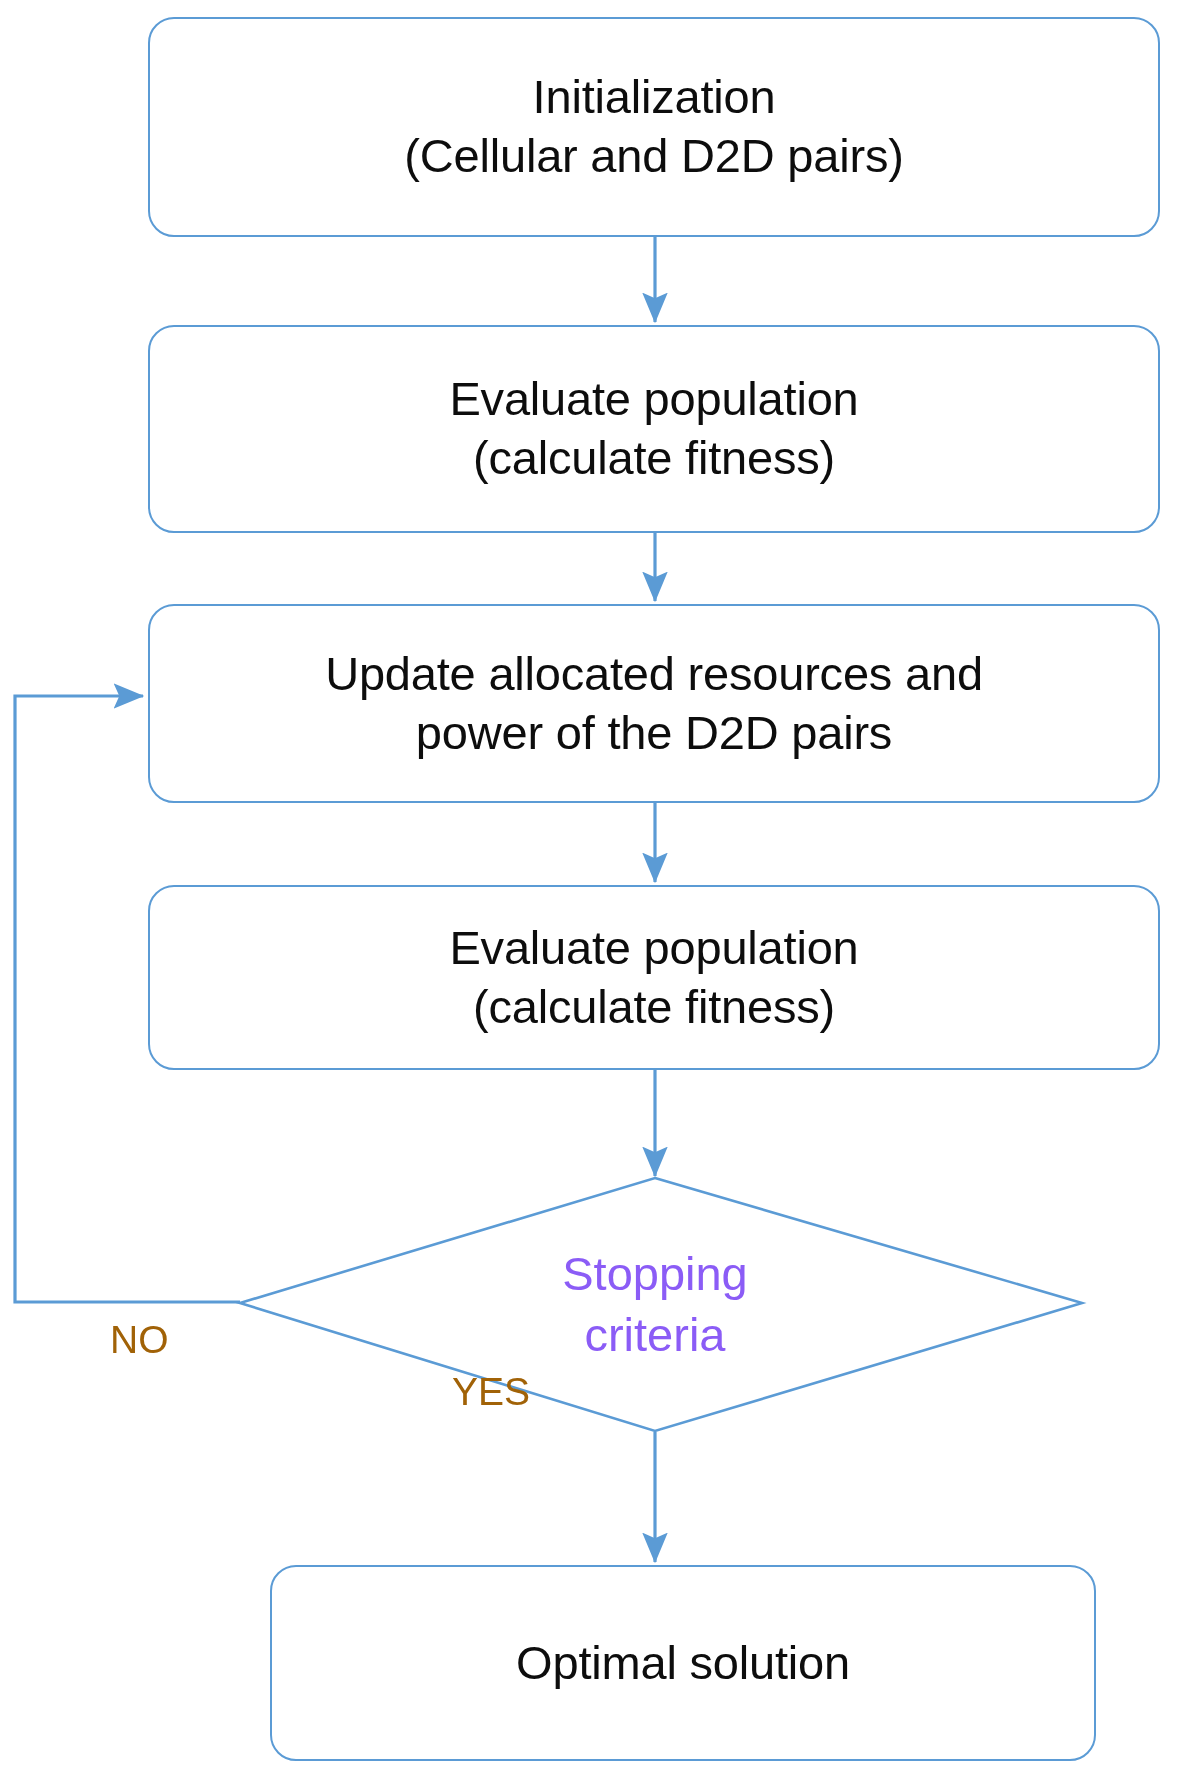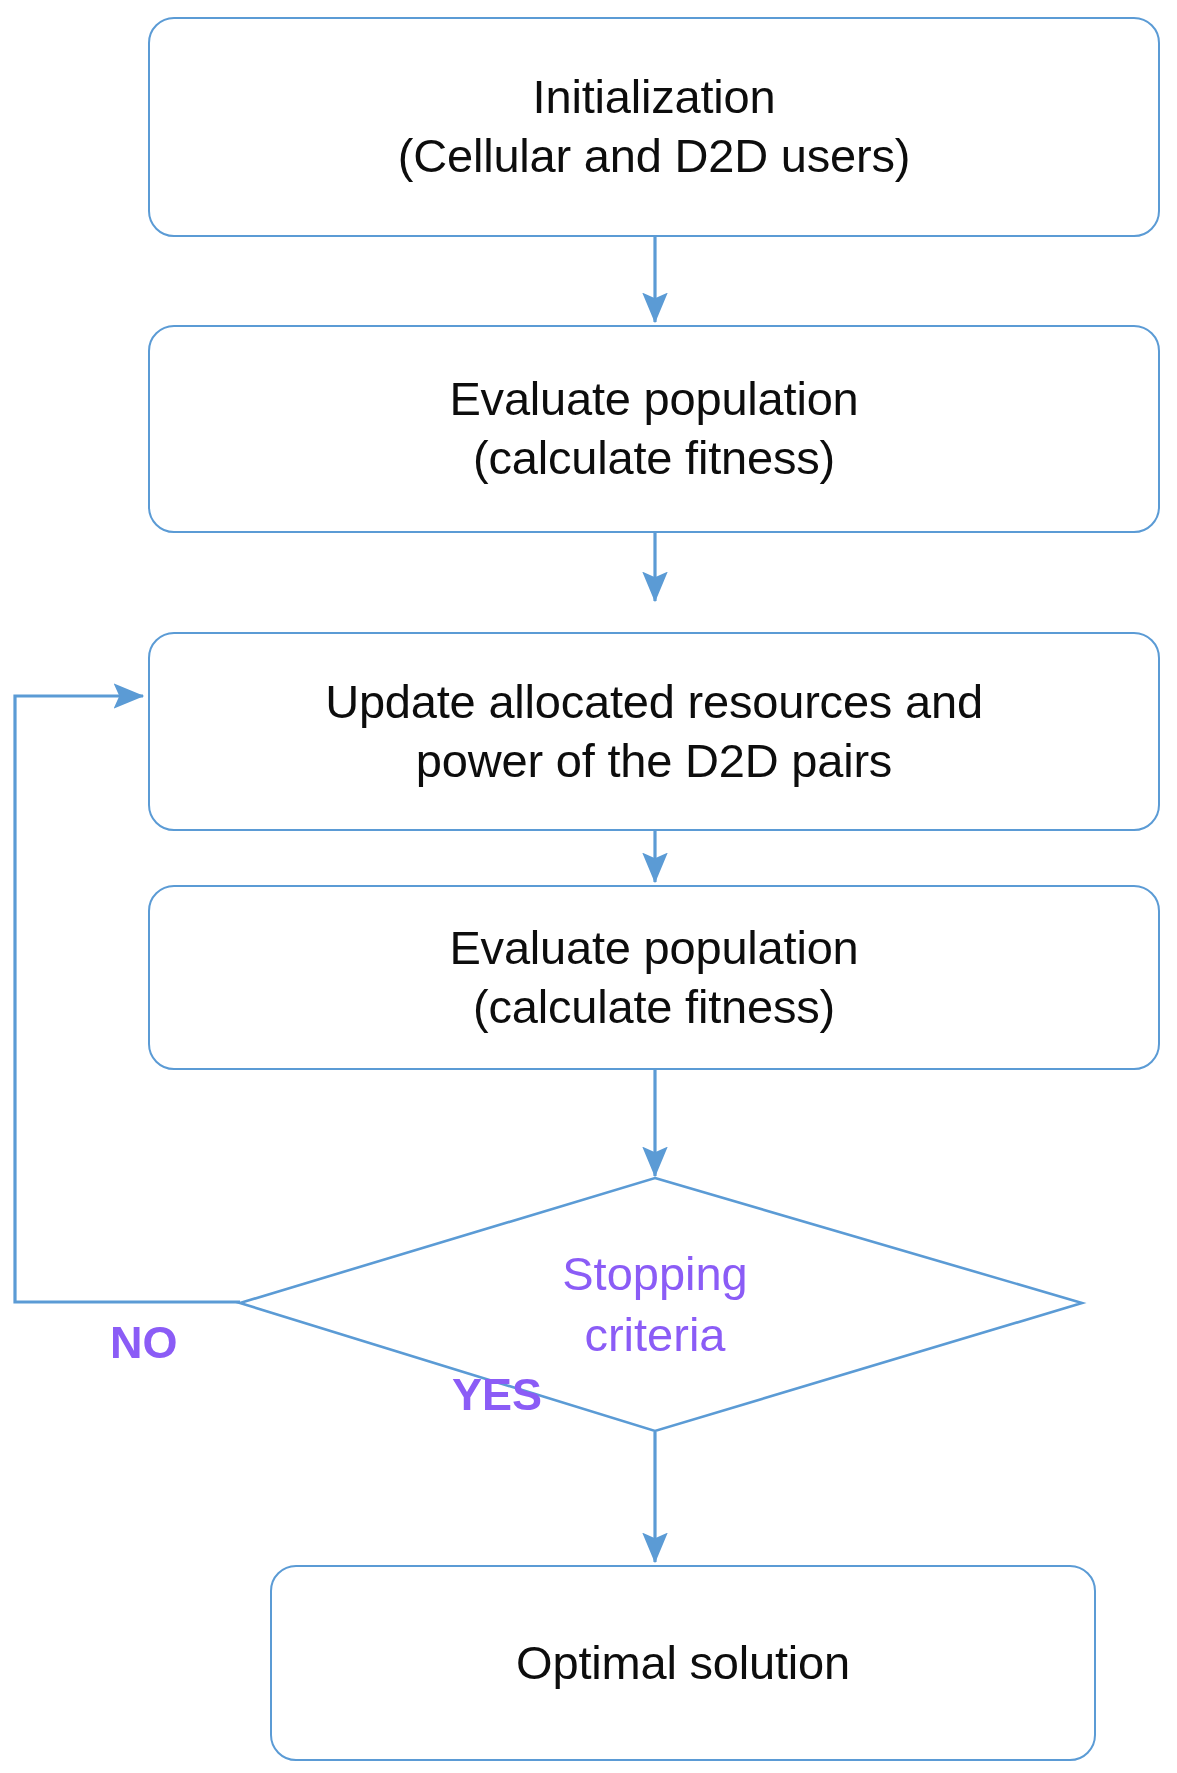--- a/index.html
+++ b/index.html
@@ -29,26 +29,25 @@
     text-align: center;
     color: #0d0d0d;
     font-size: 47px;
     line-height: 1.25;
     letter-spacing: -0.2px;
     white-space: pre-line;
     z-index: 3;
   }
   .edge-label {
     position: absolute;
-    color: #8b5cf6;
-    font-size: 45px;
+    color: #a16207;
+    font-size: 39px;
     line-height: 1;
     white-space: nowrap;
     z-index: 4;
-    font-weight: bold;
   }
   svg.wires {
     position: absolute;
     left: 0;
     top: 0;
     width: 1177px;
     height: 1773px;
     z-index: 2;
     overflow: visible;
   }
@@ -75,29 +74,29 @@
 
     <path d="M 240,1302 L 15,1302 L 15,696 L 143,696" fill="none" stroke="#5B9BD5" stroke-width="3.2" marker-end="url(#arrowblue)"></path>
 
     <line x1="655" y1="1432" x2="655" y2="1562" stroke="#5B9BD5" stroke-width="3.2" marker-end="url(#arrowblue)"></line>
 
     <polygon points="655,1178 1082,1303 655,1431 240,1303" fill="#ffffff" stroke="#5B9BD5" stroke-width="2.6"></polygon>
   </svg>
 
   <div class="node" style="left:148px; top:17px; width:1012px; height:220px;">
     <span>Initialization
-(Cellular and D2D users)</span>
+(Cellular and D2D pairs)</span>
   </div>
 
   <div class="node" style="left:148px; top:325px; width:1012px; height:208px;">
     <span>Evaluate population
 (calculate fitness)</span>
   </div>
 
-  <div class="node" style="left:148px; top:604px; width:1012px; height:199px;margin-top:28px;">
+  <div class="node" style="left:148px; top:604px; width:1012px; height:199px;">
     <span>Update allocated resources and
 power of the D2D pairs</span>
   </div>
 
   <div class="node" style="left:148px; top:885px; width:1012px; height:185px;">
     <span>Evaluate population
 (calculate fitness)</span>
   </div>
 
   <div style="position:absolute; left:420px; top:1212px; width:470px; height:185px;

